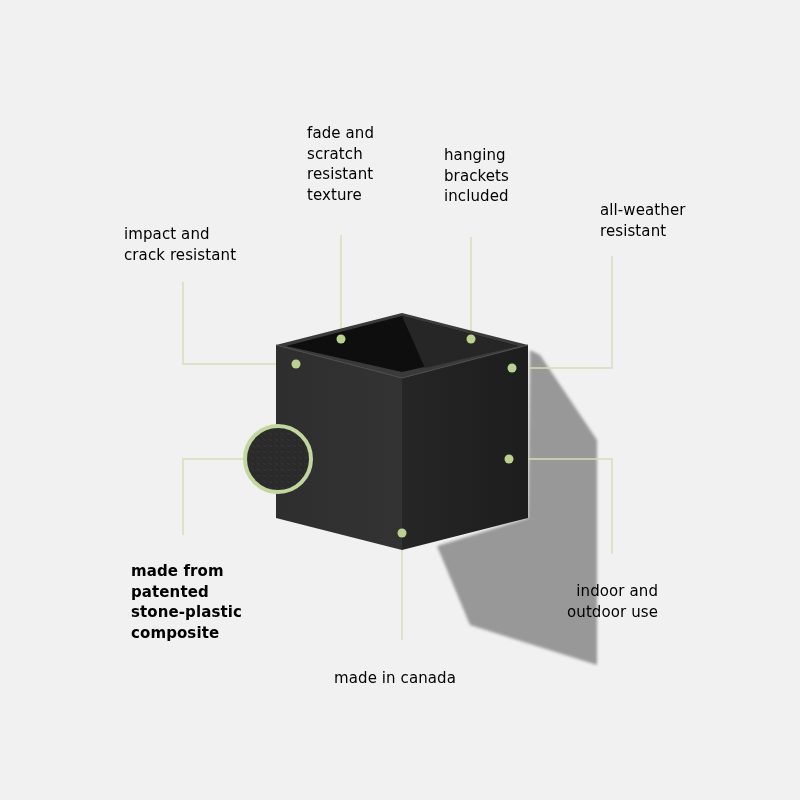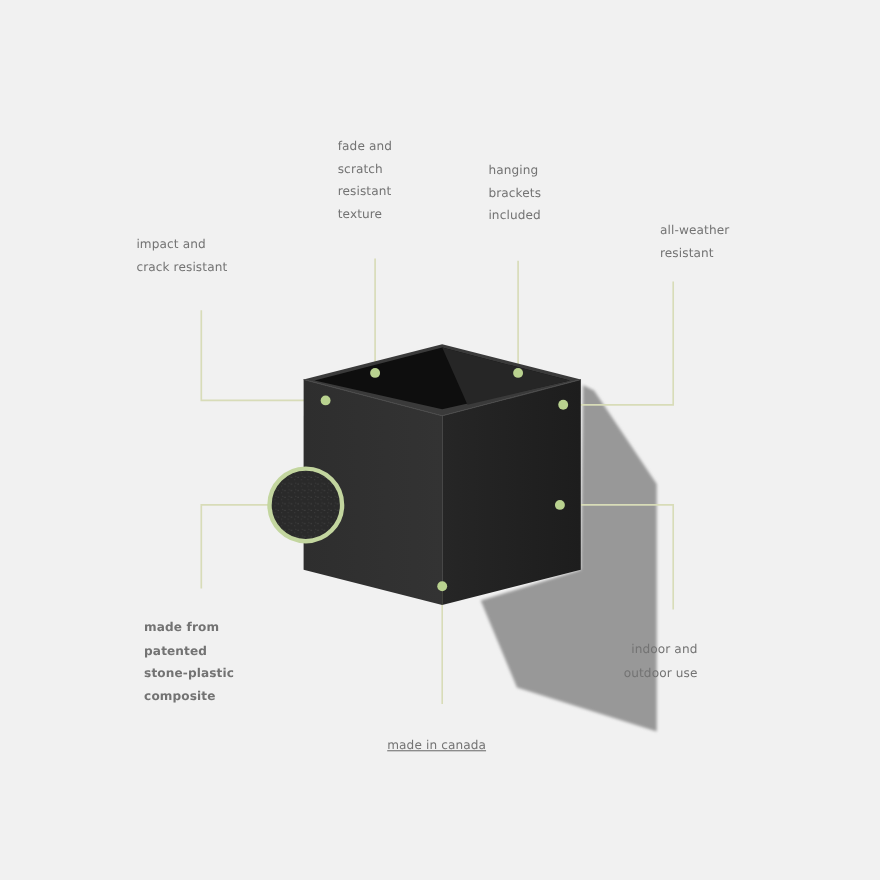--- a/index.html
+++ b/index.html
@@ -1,18 +1,18 @@
 <!DOCTYPE html>
 <html><head>
 <meta charset="utf-8">
 <style>
   html,body{margin:0;padding:0;}
   body{width:800px;height:800px;background:#f1f1f1;position:relative;overflow:hidden;font-family:"DejaVu Sans","Liberation Sans",sans-serif;}
   svg.art{position:absolute;left:0;top:0;width:800px;height:800px;}
-  .label{position:absolute;color:#737373;font-size:11px;line-height:20.5px;letter-spacing:0.1px;white-space:pre-line;}
+  .label{position:absolute;color:#000000;font-size:15px;line-height:20.5px;letter-spacing:0.1px;white-space:pre-line;}
 </style>
 </head>
 <body>
 
 <svg class="art" viewBox="0 0 800 800">
   <defs>
     <filter id="blur">
         <feGaussianBlur stdDeviation="1.5"></feGaussianBlur>
       </filter>
     <linearGradient id="leftFace" x1="0" y1="0" x2="1" y2="0">
@@ -63,23 +63,23 @@
   </g>
 </svg>
 
 <div class="label" style="left:307px;top:123px;">fade and
 scratch
 resistant
 texture</div>
 <div class="label" style="left:444px;top:145px;">hanging
 brackets
 included</div>
-<div class="label" style="left:124px;top:212px;">impact and
+<div class="label" style="left:124px;top:224px;">impact and
 crack resistant</div>
 <div class="label" style="left:600px;top:200px;">all-weather
 resistant</div>
 <div class="label" style="left:131px;top:561px;font-weight:bold;">made from
 patented
 stone-plastic
 composite</div>
 <div class="label" style="left:567px;top:581px;text-align:right;">indoor and
 outdoor use</div>
-<div class="label" style="left:352px;top:668px;text-decoration:underline;">made in canada</div>
+<div class="label" style="left:334px;top:668px;">made in canada</div>
 
 </body></html>

